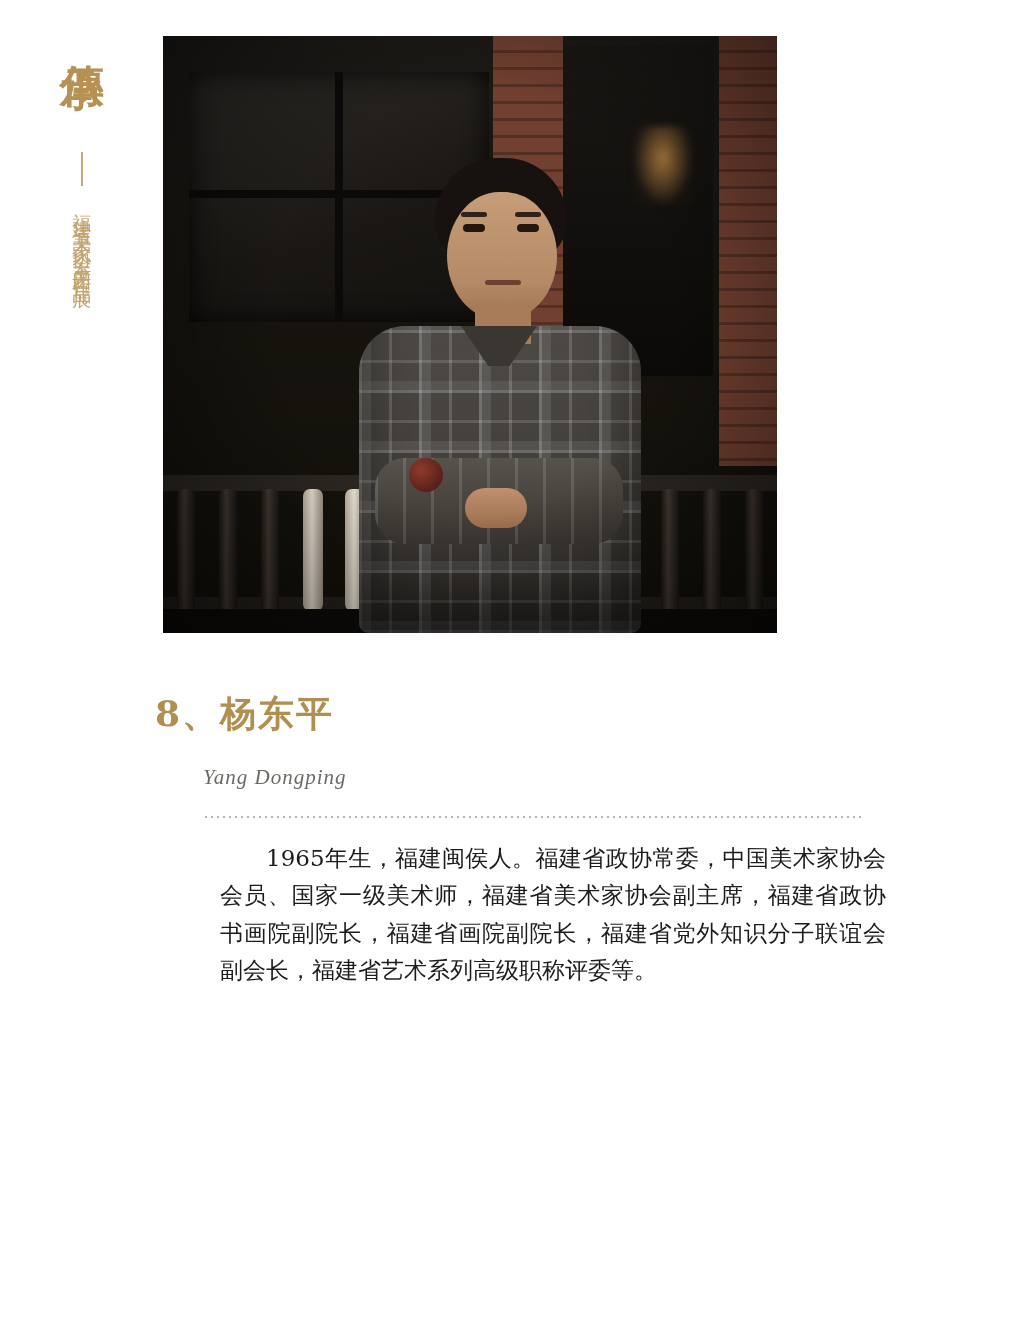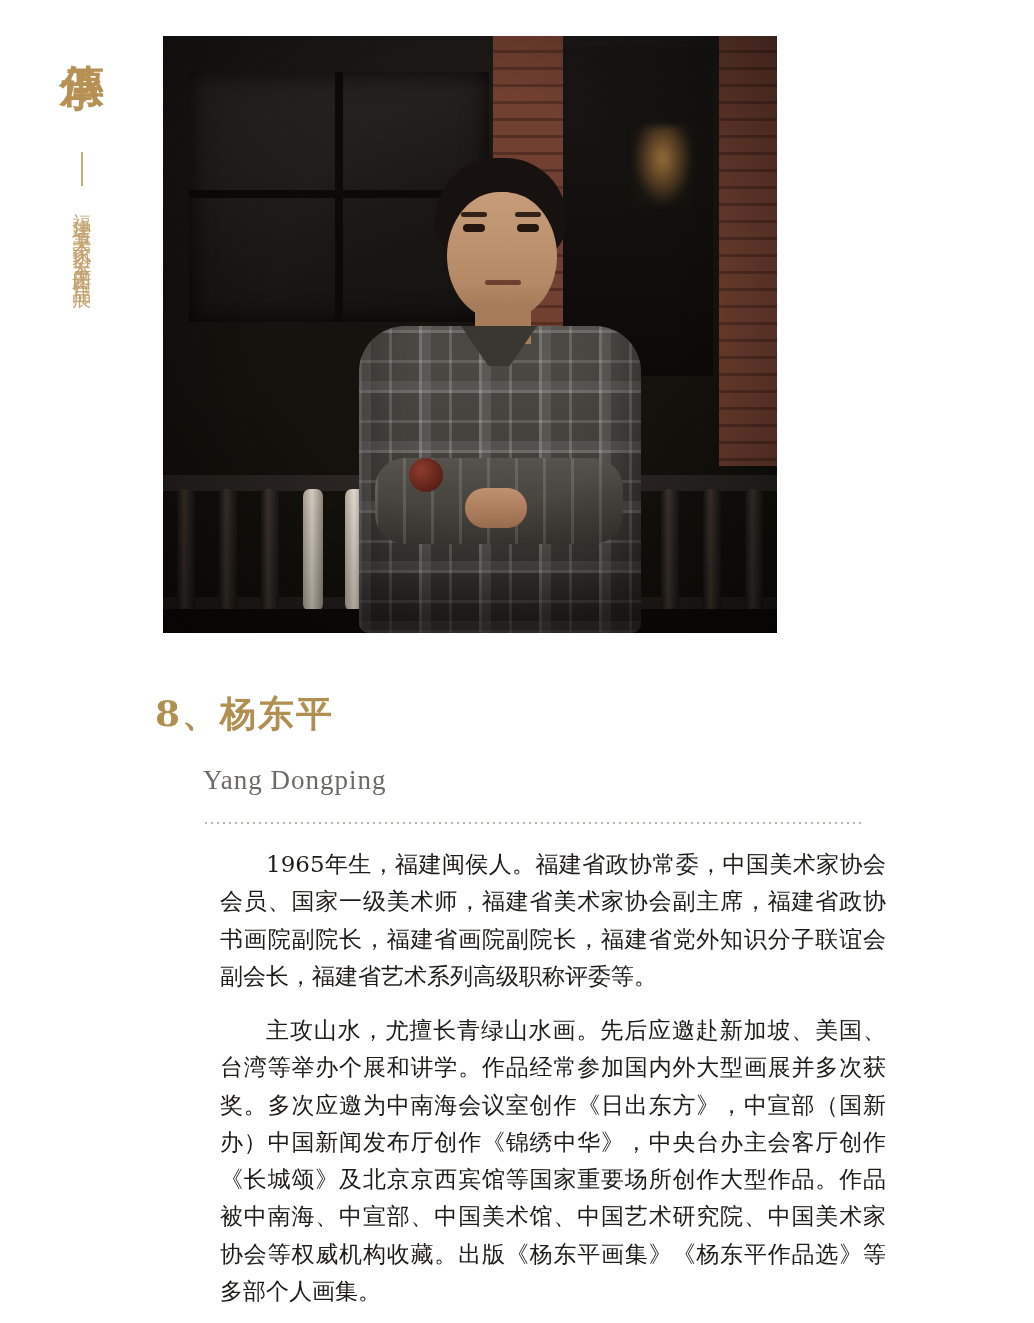--- a/index.html
+++ b/index.html
@@ -291,21 +291,22 @@
   .name-cn {
     font-family: "DejaVu Serif", "Liberation Serif", serif;
     font-size: 36px;
     font-weight: bold;
     color: #b08f50;
     letter-spacing: 2px;
     margin: 0 0 26px 0;
   }
   .name-en {
     font-family: "Liberation Serif", "DejaVu Serif", serif;
-    font-size: 27px;
+    font-style: italic;
+    font-size: 21px;
     color: #6d6a66;
     letter-spacing: 1px;
     margin: 0 0 26px 48px;
   }
   .divider {
     margin: 0 0 22px 48px;
     width: 660px;
     height: 2px;
     background-image: radial-gradient(circle, #b9b4ac 0 1px, transparent 1px);
     background-size: 6px 2px;
@@ -380,15 +381,14 @@
     <div class="photo-vignette"></div>
   </div>
 </div>
 
 <div class="content">
   <h1 class="name-cn">8、杨东平</h1>
   <div class="name-en">Yang Dongping</div>
   <div class="divider"></div>
   <div class="bio">
     <p>1965年生，福建闽侯人。福建省政协常委，中国美术家协会会员、国家一级美术师，福建省美术家协会副主席，福建省政协书画院副院长，福建省画院副院长，福建省党外知识分子联谊会副会长，福建省艺术系列高级职称评委等。</p>
-    <p>主攻山水，尤擅长青绿山水画。先后应邀赴新加坡、美国、台湾等举办个展和讲学。作品经常参加国内外大型画展并多次获奖。多次应邀为中南海会议室创作《日出东方》，中宣部（国新办）中国新闻发布厅创作《锦绣中华》，中央台办主会客厅创作《长城颂》及北京京西宾馆等国家重要场所创作大型作品。作品被中南海、中宣部、中国美术馆、中国艺术研究院、中国美术家协会等权威机构收藏。出版《杨东平画集》《杨东平作品选》等多部个人画集。</p>
   </div>
 </div>
 
 </body></html>

